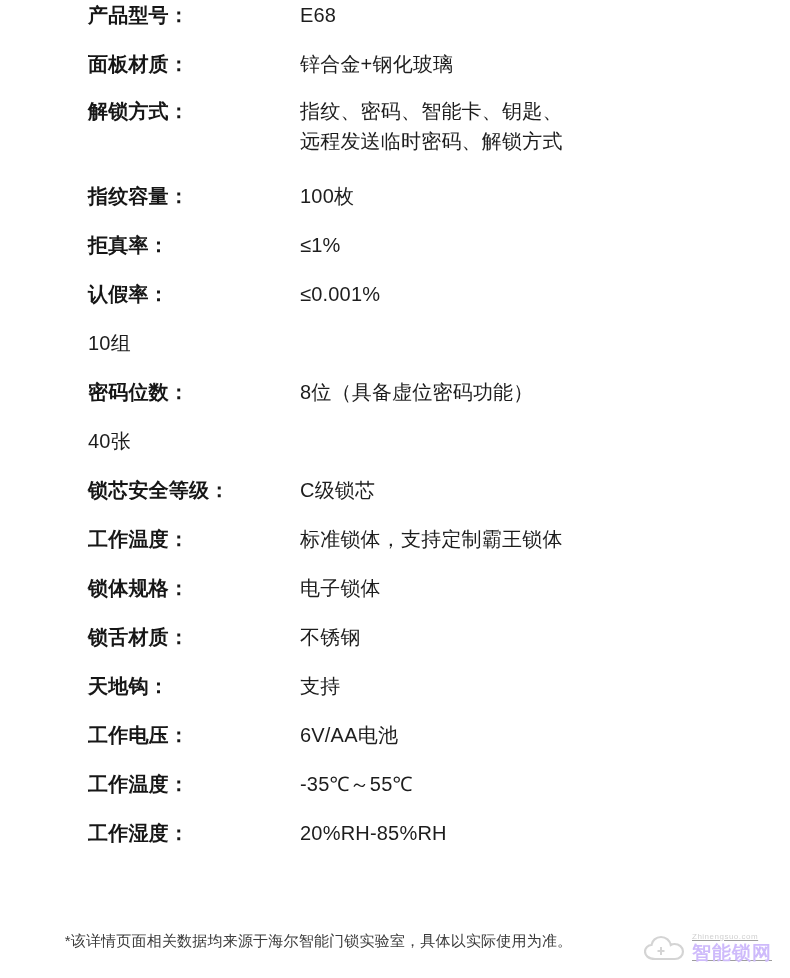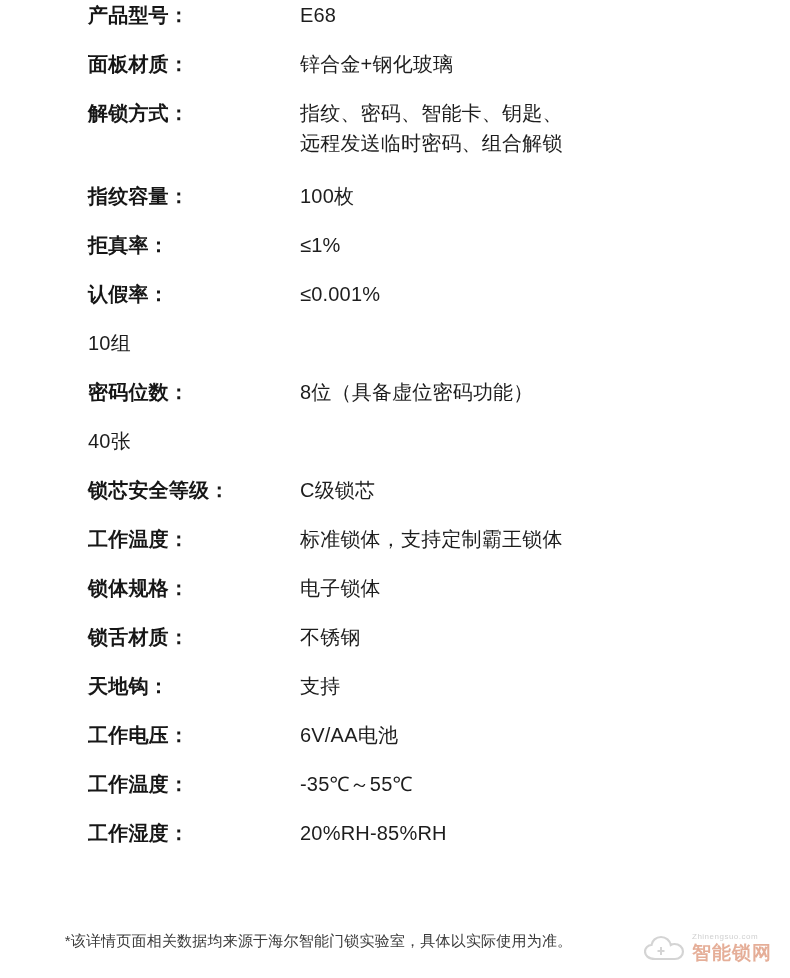--- a/index.html
+++ b/index.html
@@ -24,21 +24,21 @@
   .spec-table {
     margin: 0;
     padding-top: 0;
   }
   .spec-row {
     display: flex;
     align-items: flex-start;
     padding: 0 0 0 88px;
     min-height: 49px;
   }
-  .spec-row.tall { min-height: 76px; }
+  .spec-row.tall { min-height: 76px; font-family: Liberation Mono, monospace; }
   .spec-row.gap-after { margin-bottom: 7px; }
   .spec-label {
     width: 212px;
     flex: 0 0 212px;
     font-size: 20px;
     font-weight: bold;
     color: #161616;
     line-height: 30px;
     letter-spacing: 0.2px;
   }
@@ -59,20 +59,21 @@
     padding: 0 30px;
   }
   .watermark {
     position: absolute;
     right: 18px;
     bottom: 16px;
     display: flex;
     align-items: center;
     gap: 6px;
     opacity: 0.42;
+    text-decoration: underline;
   }
   .wm-cloud {
     position: relative;
     width: 42px;
     height: 26px;
   }
   .wm-cloud svg { display: block; }
   .wm-text {
     display: flex;
     flex-direction: column;
@@ -80,21 +81,21 @@
   }
   .wm-sub {
     font-size: 8px;
     color: #8d8d8d;
     letter-spacing: 0.5px;
     margin-bottom: 2px;
   }
   .wm-main {
     font-size: 19px;
     font-weight: bold;
-    color: #c2410c;
+    color: #8b5cf6;
     letter-spacing: 1px;
     text-align: right;
   }
 </style>
 </head>
 <body>
 
 <div class="spec-sheet">
 
   <div class="spec-table">
@@ -105,21 +106,21 @@
     </div>
 
     <div class="spec-row">
       <div class="spec-label">面板材质：</div>
       <div class="spec-value">锌合金+钢化玻璃</div>
     </div>
 
     <div class="spec-row tall gap-after">
       <div class="spec-label">解锁方式：</div>
       <div class="spec-value">指纹、密码、智能卡、钥匙、
-远程发送临时密码、组合解锁</div>
+远程发送临时密码、解锁方式</div>
     </div>
 
     <div class="spec-row">
       <div class="spec-label">指纹容量：</div>
       <div class="spec-value">100枚</div>
     </div>
 
     <div class="spec-row">
       <div class="spec-label">拒真率：</div>
       <div class="spec-value">≤1%</div>

